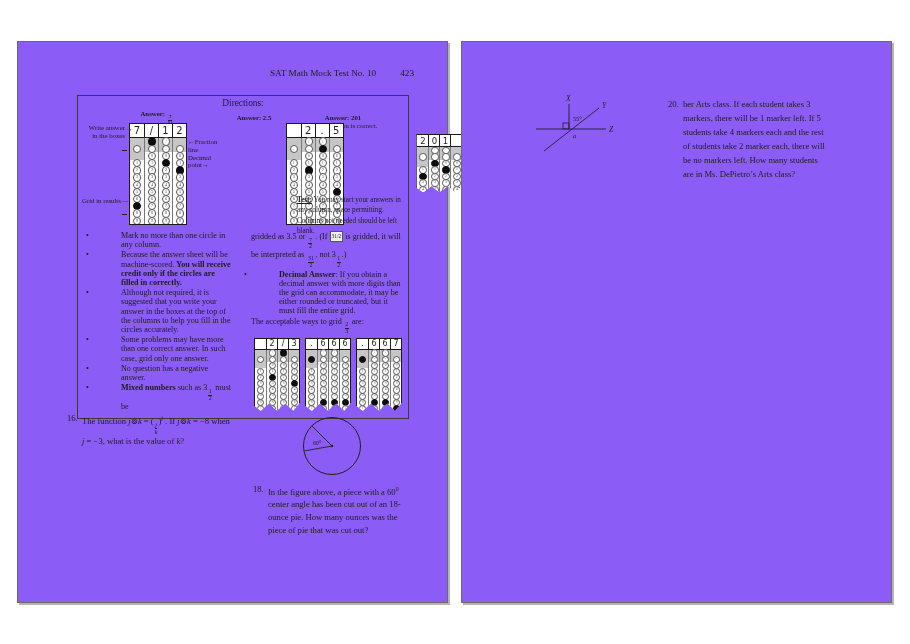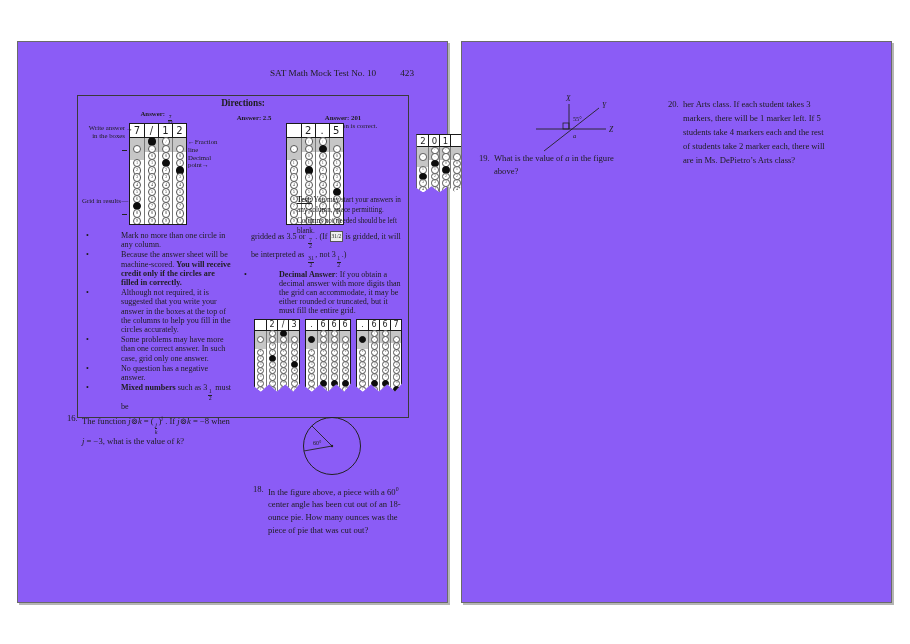--- a/index.html
+++ b/index.html
@@ -7,21 +7,21 @@
   .page{position:absolute;top:41px;width:429px;height:560px;background:#8b5cf6;border:1px solid #6a6a6a;box-shadow:2px 2px 0 rgba(120,120,120,.55);}
   #pageL{left:17px;}
   #pageR{left:461px;}
   .hdr{position:absolute;top:26px;font-size:9.2px;white-space:nowrap;}
   .hdrL{right:33px;}
   .hdrR{left:31px;}
   .hdrL .pgnum{margin-left:24px;}
   .hdrR .pgttl{margin-left:26px;}
   
   .dirbox{position:absolute;left:59px;top:53px;width:330px;border:1px solid #3a3a3a;}
-  .dtitle{text-align:center;font-weight:bold;font-size:9.3px;padding-top:2px;line-height:11px;}
+  .dtitle{text-align:center;font-weight:normal;font-size:9.3px;padding-top:2px;line-height:11px;}
   .dintro{font-size:8.6px;line-height:10.6px;padding:0 5px 2px 6px;border-bottom:1px solid #3a3a3a;}
   .figarea{position:relative;height:118px;font-size:6.8px;}
   .anslab{position:absolute;text-align:center;font-weight:bold;font-size:6.8px;line-height:8px;}
   .anslab .sub{font-weight:normal;}
   .gslot{position:absolute;}
   .slab{position:absolute;font-size:6.8px;line-height:7.8px;}
   .wa{left:4px;top:15px;width:43px;text-align:right;}
   .waarrow{position:absolute;left:48px;top:16px;font-size:7px;}
   .flab{left:110px;top:29px;width:41px;}
   .gres{left:4px;top:88px;}
@@ -634,20 +634,24 @@
               <span class="fn">31</span>
               <span class="fd">2</span>
             </span>, not 3<span class="frac">
               <span class="fn">1</span>
               <span class="fd">2</span>
             </span>.)</div>
         <div class="bl">
           <span class="bdot">•</span>
           <span class="btxt"><b>Decimal Answer</b>: If you obtain a decimal answer with more digits than the grid can accommodate, it may be either rounded or truncated, but it must fill the entire grid.</span>
         </div>
+        <div class="cont">The acceptable ways to grid <span class="frac">
+              <span class="fn">2</span>
+              <span class="fd">3</span>
+            </span> are:</div>
         <div class="gridrow">
           <span class="agrid torn" style="width: 44px; height: 72px;">
               <div class="boxes">
                 <div class="bx" style="width: 11px; height: 10px; font-size: 8px;"></div>
                 <div class="bx" style="width: 11px; height: 10px; font-size: 8px;">2</div>
                 <div class="bx" style="width: 11px; height: 10px; font-size: 8px;">/</div>
                 <div class="bx" style="width: 11px; height: 10px; font-size: 8px;">3</div>
               </div>
               <div class="gbody">
                 <div class="gcol" style="width: 11px;">
@@ -1081,31 +1085,25 @@
     <line x1="37" y1="14" x2="37" y2="39" stroke="#222" stroke-width="0.9"></line>
     <line x1="12" y1="61" x2="67" y2="18" stroke="#222" stroke-width="0.9"></line>
     <rect x="31" y="33" width="6" height="6" fill="none" stroke="#222" stroke-width="0.8"></rect>
     <text x="34" y="11" font-size="7.5" font-style="italic" fill="#222">X</text>
     <text x="70" y="18" font-size="7.5" font-style="italic" fill="#222">Y</text>
     <text x="77" y="42" font-size="7.5" font-style="italic" fill="#222">Z</text>
     <text x="41" y="31" font-size="6.2" fill="#222">55°</text>
     <text x="41" y="48" font-size="6.5" font-style="italic" fill="#222">a</text>
   </svg>
 
-  <div class="q" style="left:17px;top:110px;width:220px;">
-    <span class="qnum">19.</span>
-    <span class="qbody">
-        <div class="qline">What is the value of <i>a</i> in the figure</div>
-        <div class="qline">above?</div>
-      </span>
-  </div>
 
   <div class="q" style="left:206px;top:55px;width:220px;line-height:14px;">
     <span class="qnum">20.</span>
     <span class="qbody">
         <div class="qline">her Arts class. If each student takes 3</div>
         <div class="qline">markers, there will be 1 marker left. If 5</div>
         <div class="qline">students take 4 markers each and the rest</div>
         <div class="qline">of students take 2 marker each, there will</div>
+        <div class="qline">be no markers left. How many students</div>
         <div class="qline">are in Ms. DePietro’s Arts class?</div>
       </span>
   </div>
 </div>
 
 </body></html>

